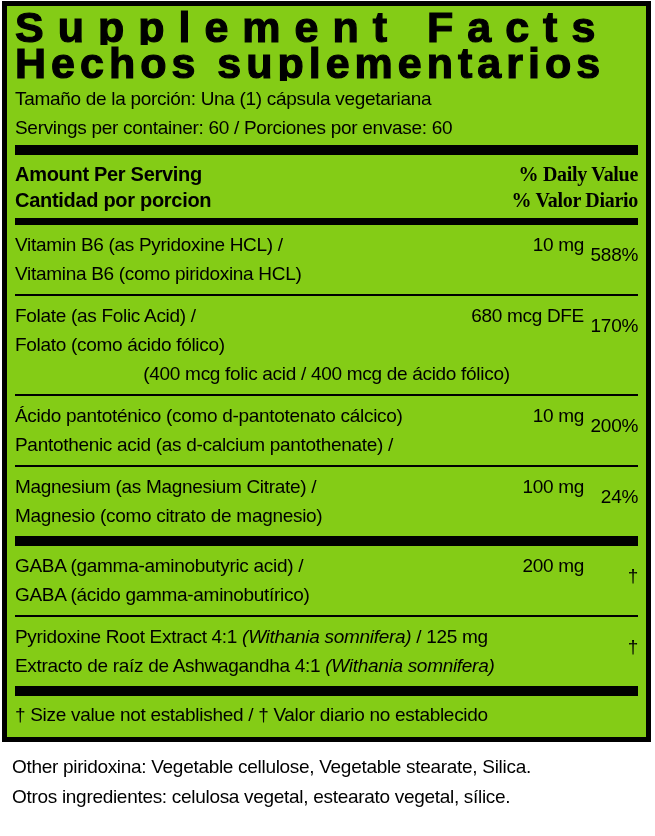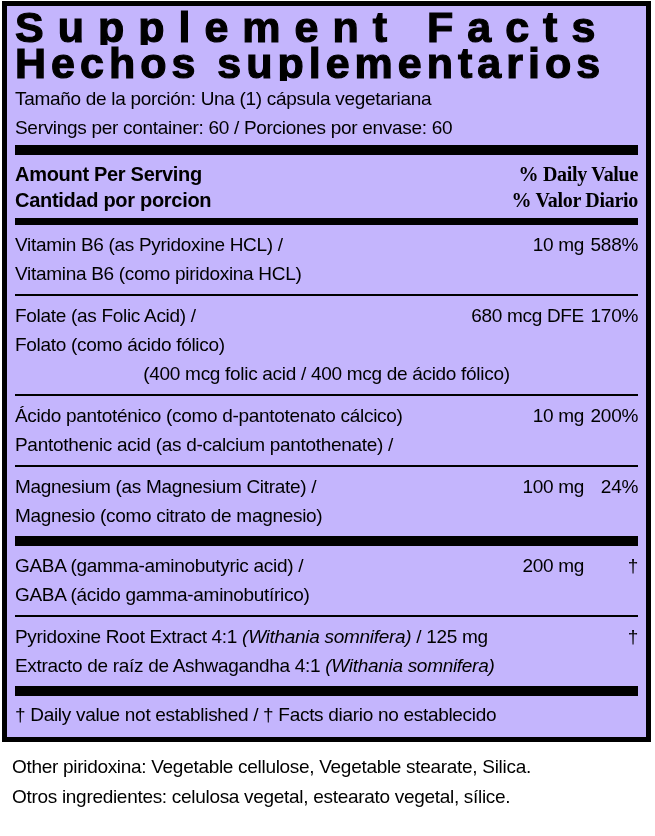--- a/index.html
+++ b/index.html
@@ -6,21 +6,21 @@
   body{
     width:655px;height:836px;
     font-family:"Liberation Sans","DejaVu Sans",sans-serif;
     color:#000;
     -webkit-font-smoothing:antialiased;
   }
   .label-box{
     box-sizing:border-box;
     margin:1px 4px 0 2px;
     border:5px solid #000;
-    background:#c4b5fd;
+    background:#84cc16;
     padding:3px 8px 0 8px;
   }
   
   .title{
     font-weight:bold;
     font-size:43px;
     line-height:36px;
     white-space:nowrap;
     overflow:hidden;
     -webkit-text-stroke:1.2px #000;
@@ -64,21 +64,21 @@
   .row .amt{
     position:absolute;
     top:5px;
     right:54px;
     width:140px;
     text-align:right;
     white-space:nowrap;
   }
   .row .pct{
     position:absolute;
-    top:5px;
+    top:15px;
     right:0;
     width:64px;
     text-align:right;
     white-space:nowrap;
   }
   .italic{font-style:italic;}
   
   .footnote{
     font-size:19px;
     line-height:29px;
@@ -164,20 +164,20 @@
   <div class="sep"></div>
 
   <div class="row">
     <div class="nline"><span>Pyridoxine Root Extract 4:1 </span><span class="italic">(Withania somnifera)</span><span> / 125 mg</span></div>
     <div class="nline"><span>Extracto de raíz de Ashwagandha 4:1 </span><span class="italic">(Withania somnifera)</span></div>
     <div class="pct">†</div>
   </div>
 
   <div class="bar thick"></div>
 
-  <div class="footnote">† Daily value not established  / † Facts diario no establecido</div>
+  <div class="footnote">† Size value not established  / † Valor diario no establecido</div>
 
 </div>
 
 <div class="other-ing">
   <div>Other piridoxina: Vegetable cellulose, Vegetable  stearate, Silica.</div>
   <div>Otros ingredientes: celulosa vegetal, estearato vegetal, sílice.</div>
 </div>
 
 </body></html>

